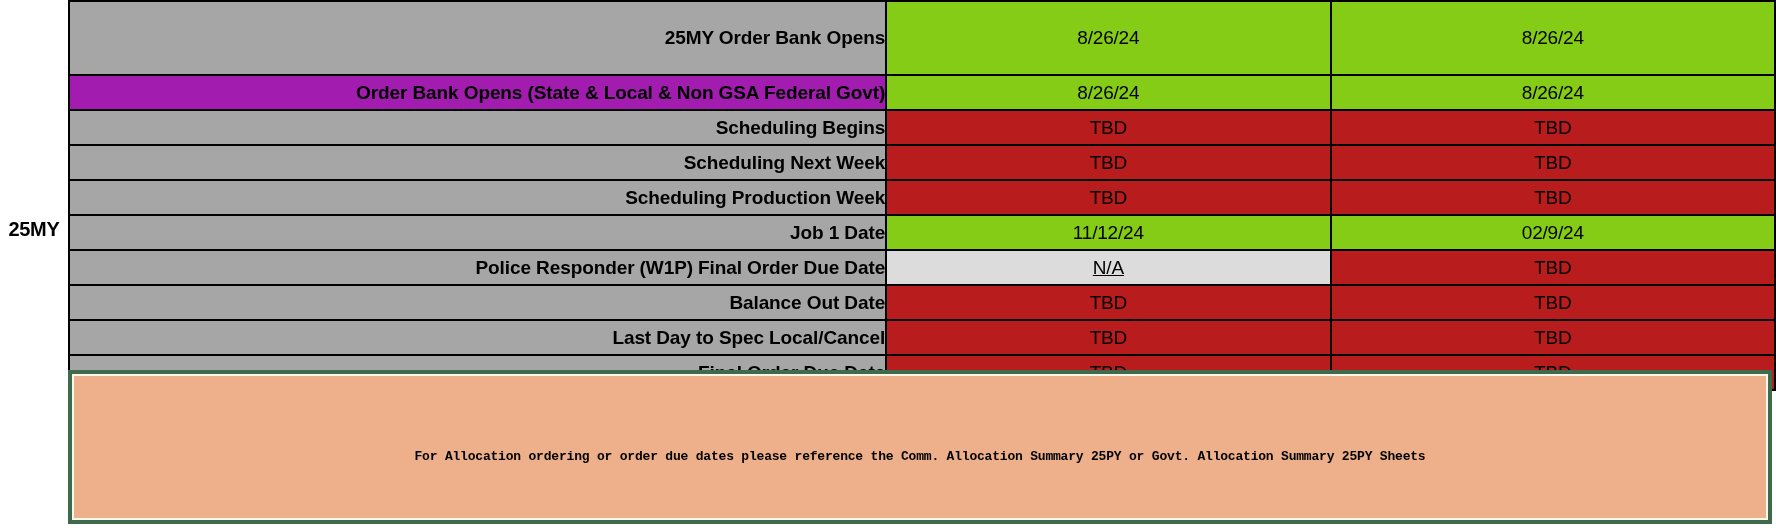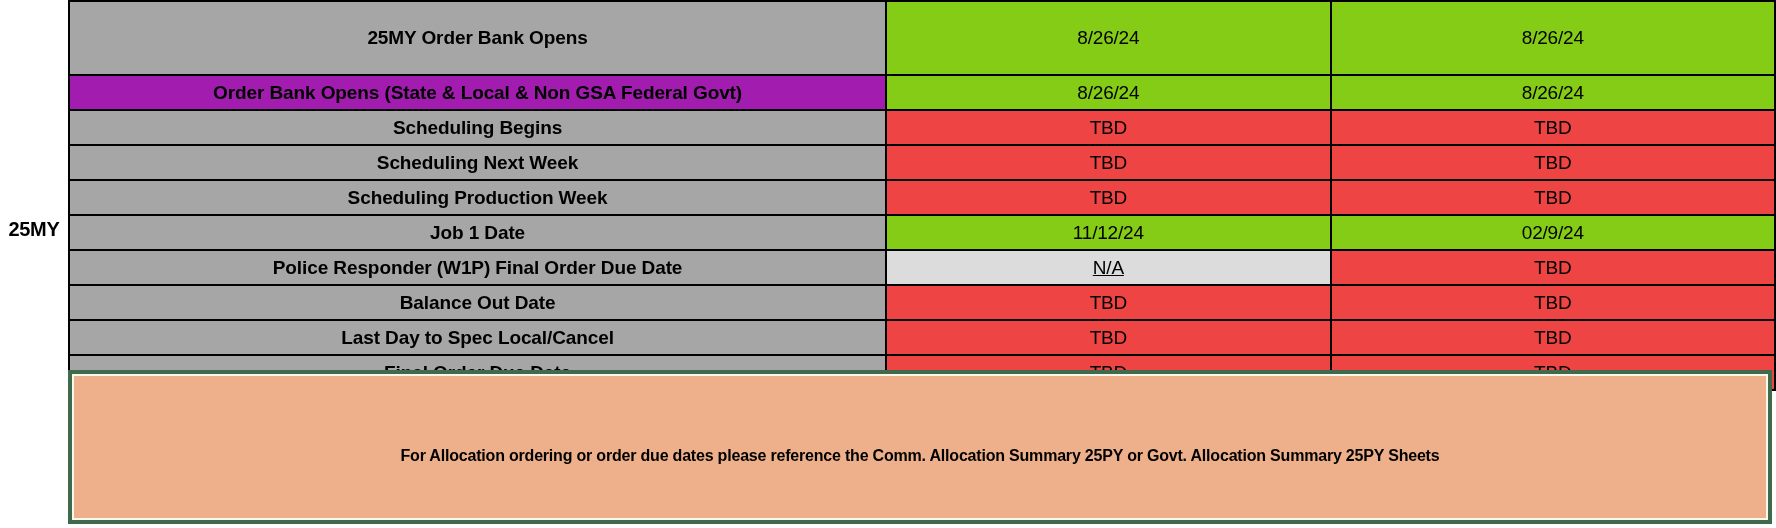--- a/index.html
+++ b/index.html
@@ -49,31 +49,31 @@
     margin: 0;
     vertical-align: middle;
     font-size: 19px;
     color: #000000;
   }
   td.rowlabel {
     width: 704px;
     background: #A6A6A6;
     font-weight: bold;
     padding-left: 8px;
-    text-align: center;
+    text-align: right;
     letter-spacing: -0.1px;
   }
   td.rowlabel.blue {
     background: #a21caf;
     color: #1A1A1A;
   }
   td.val {
     width: 382px;
     text-align: center;
-    background: #ef4444;
+    background: #b91c1c;
     font-weight: normal;
     letter-spacing: -0.2px;
   }
   td.val.amber { background: #84cc16; }
   td.val.na {
     background: #DCDCDC;
     border-right-color: #DCDCDC;
     text-decoration: underline;
   }
 
@@ -91,26 +91,27 @@
     background: #EDB08A;
     border: 4px solid #3F6B4C;
     outline: 2px solid #FAF7EC;
     outline-offset: -6px;
     display: flex;
     align-items: center;
     justify-content: center;
     overflow: hidden;
   }
   #footnote-text {
-    font-size: 16px;
+    font-size: 13px;
     font-weight: bold;
     color: #000000;
     letter-spacing: -0.2px;
     padding: 0 20px;
     margin-top: 18px;
+    font-family: Liberation Mono, monospace;
   }
 </style>
 </head>
 <body>
 
 <div id="sheet">
 
   <div id="year-label">25MY</div>
 
   <table id="schedule-table">

